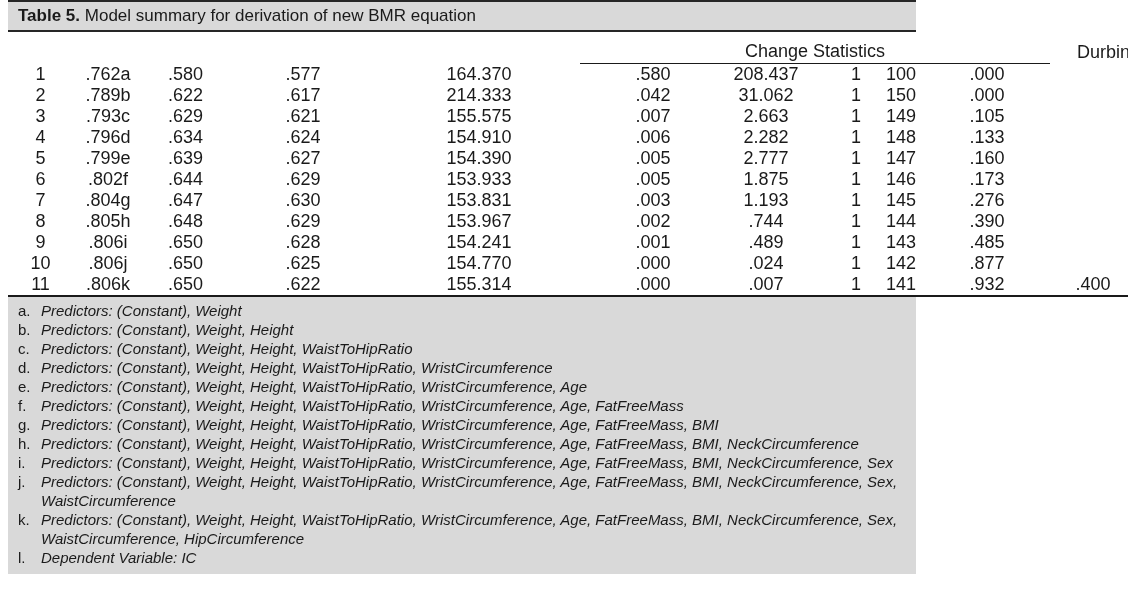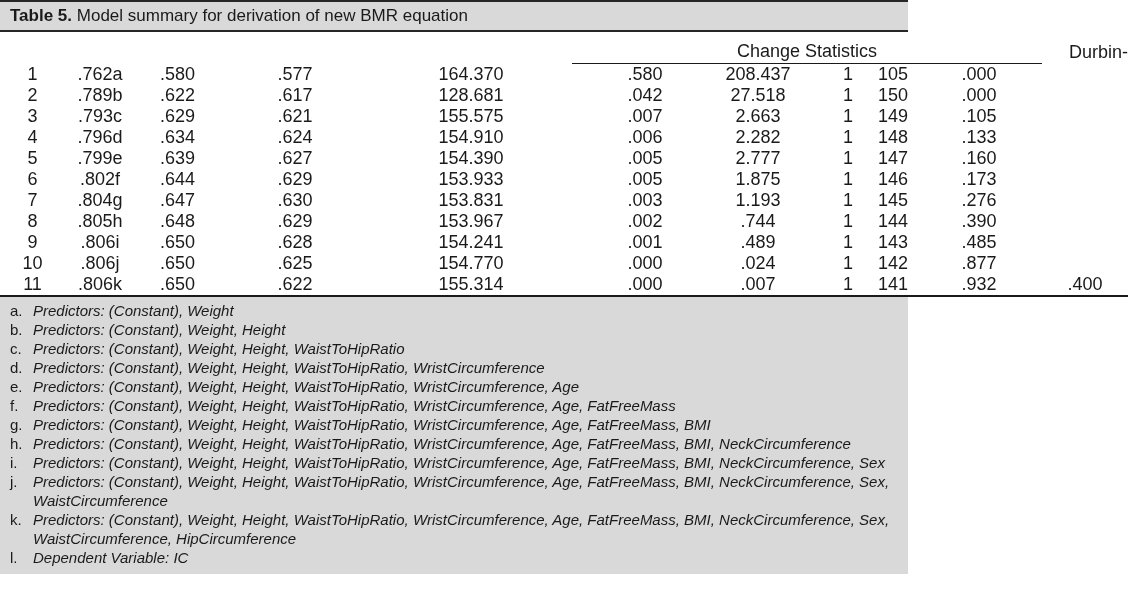--- a/index.html
+++ b/index.html
@@ -2,21 +2,21 @@
 <html><head>
 <meta charset="utf-8">
 <style>
   html, body { margin: 0; padding: 0; background: #ffffff; }
   body {
     width: 1128px; height: 600px; overflow: hidden;
     font-family: "Liberation Sans", sans-serif;
     color: #1a1a1a;
     -webkit-font-smoothing: antialiased;
   }
-  .page { width: 908px; }
+  .page { width: 908px; margin-left: 8px; }
 
   
   .title-bar {
     background: #d9d9d9;
     border-top: 2px solid #262626;
     border-bottom: 2px solid #262626;
     padding: 3px 10px 4px 10px;
     font-size: 17px;
     line-height: 21px;
   }
@@ -91,33 +91,33 @@
 
         <tr>
           <td>1</td>
           <td>.762a</td>
           <td>.580</td>
           <td>.577</td>
           <td>164.370</td>
           <td>.580</td>
           <td class="num-right">208.437</td>
           <td>1</td>
-          <td>105</td>
+          <td>100</td>
           <td>.000</td>
           <td></td>
         </tr>
 
         <tr>
           <td>2</td>
           <td>.789b</td>
           <td>.622</td>
           <td>.617</td>
-          <td>128.681</td>
+          <td>214.333</td>
           <td>.042</td>
-          <td class="num-right">27.518</td>
+          <td class="num-right">31.062</td>
           <td>1</td>
           <td>150</td>
           <td>.000</td>
           <td></td>
         </tr>
 
         <tr>
           <td>3</td>
           <td>.793c</td>
           <td>.629</td>

